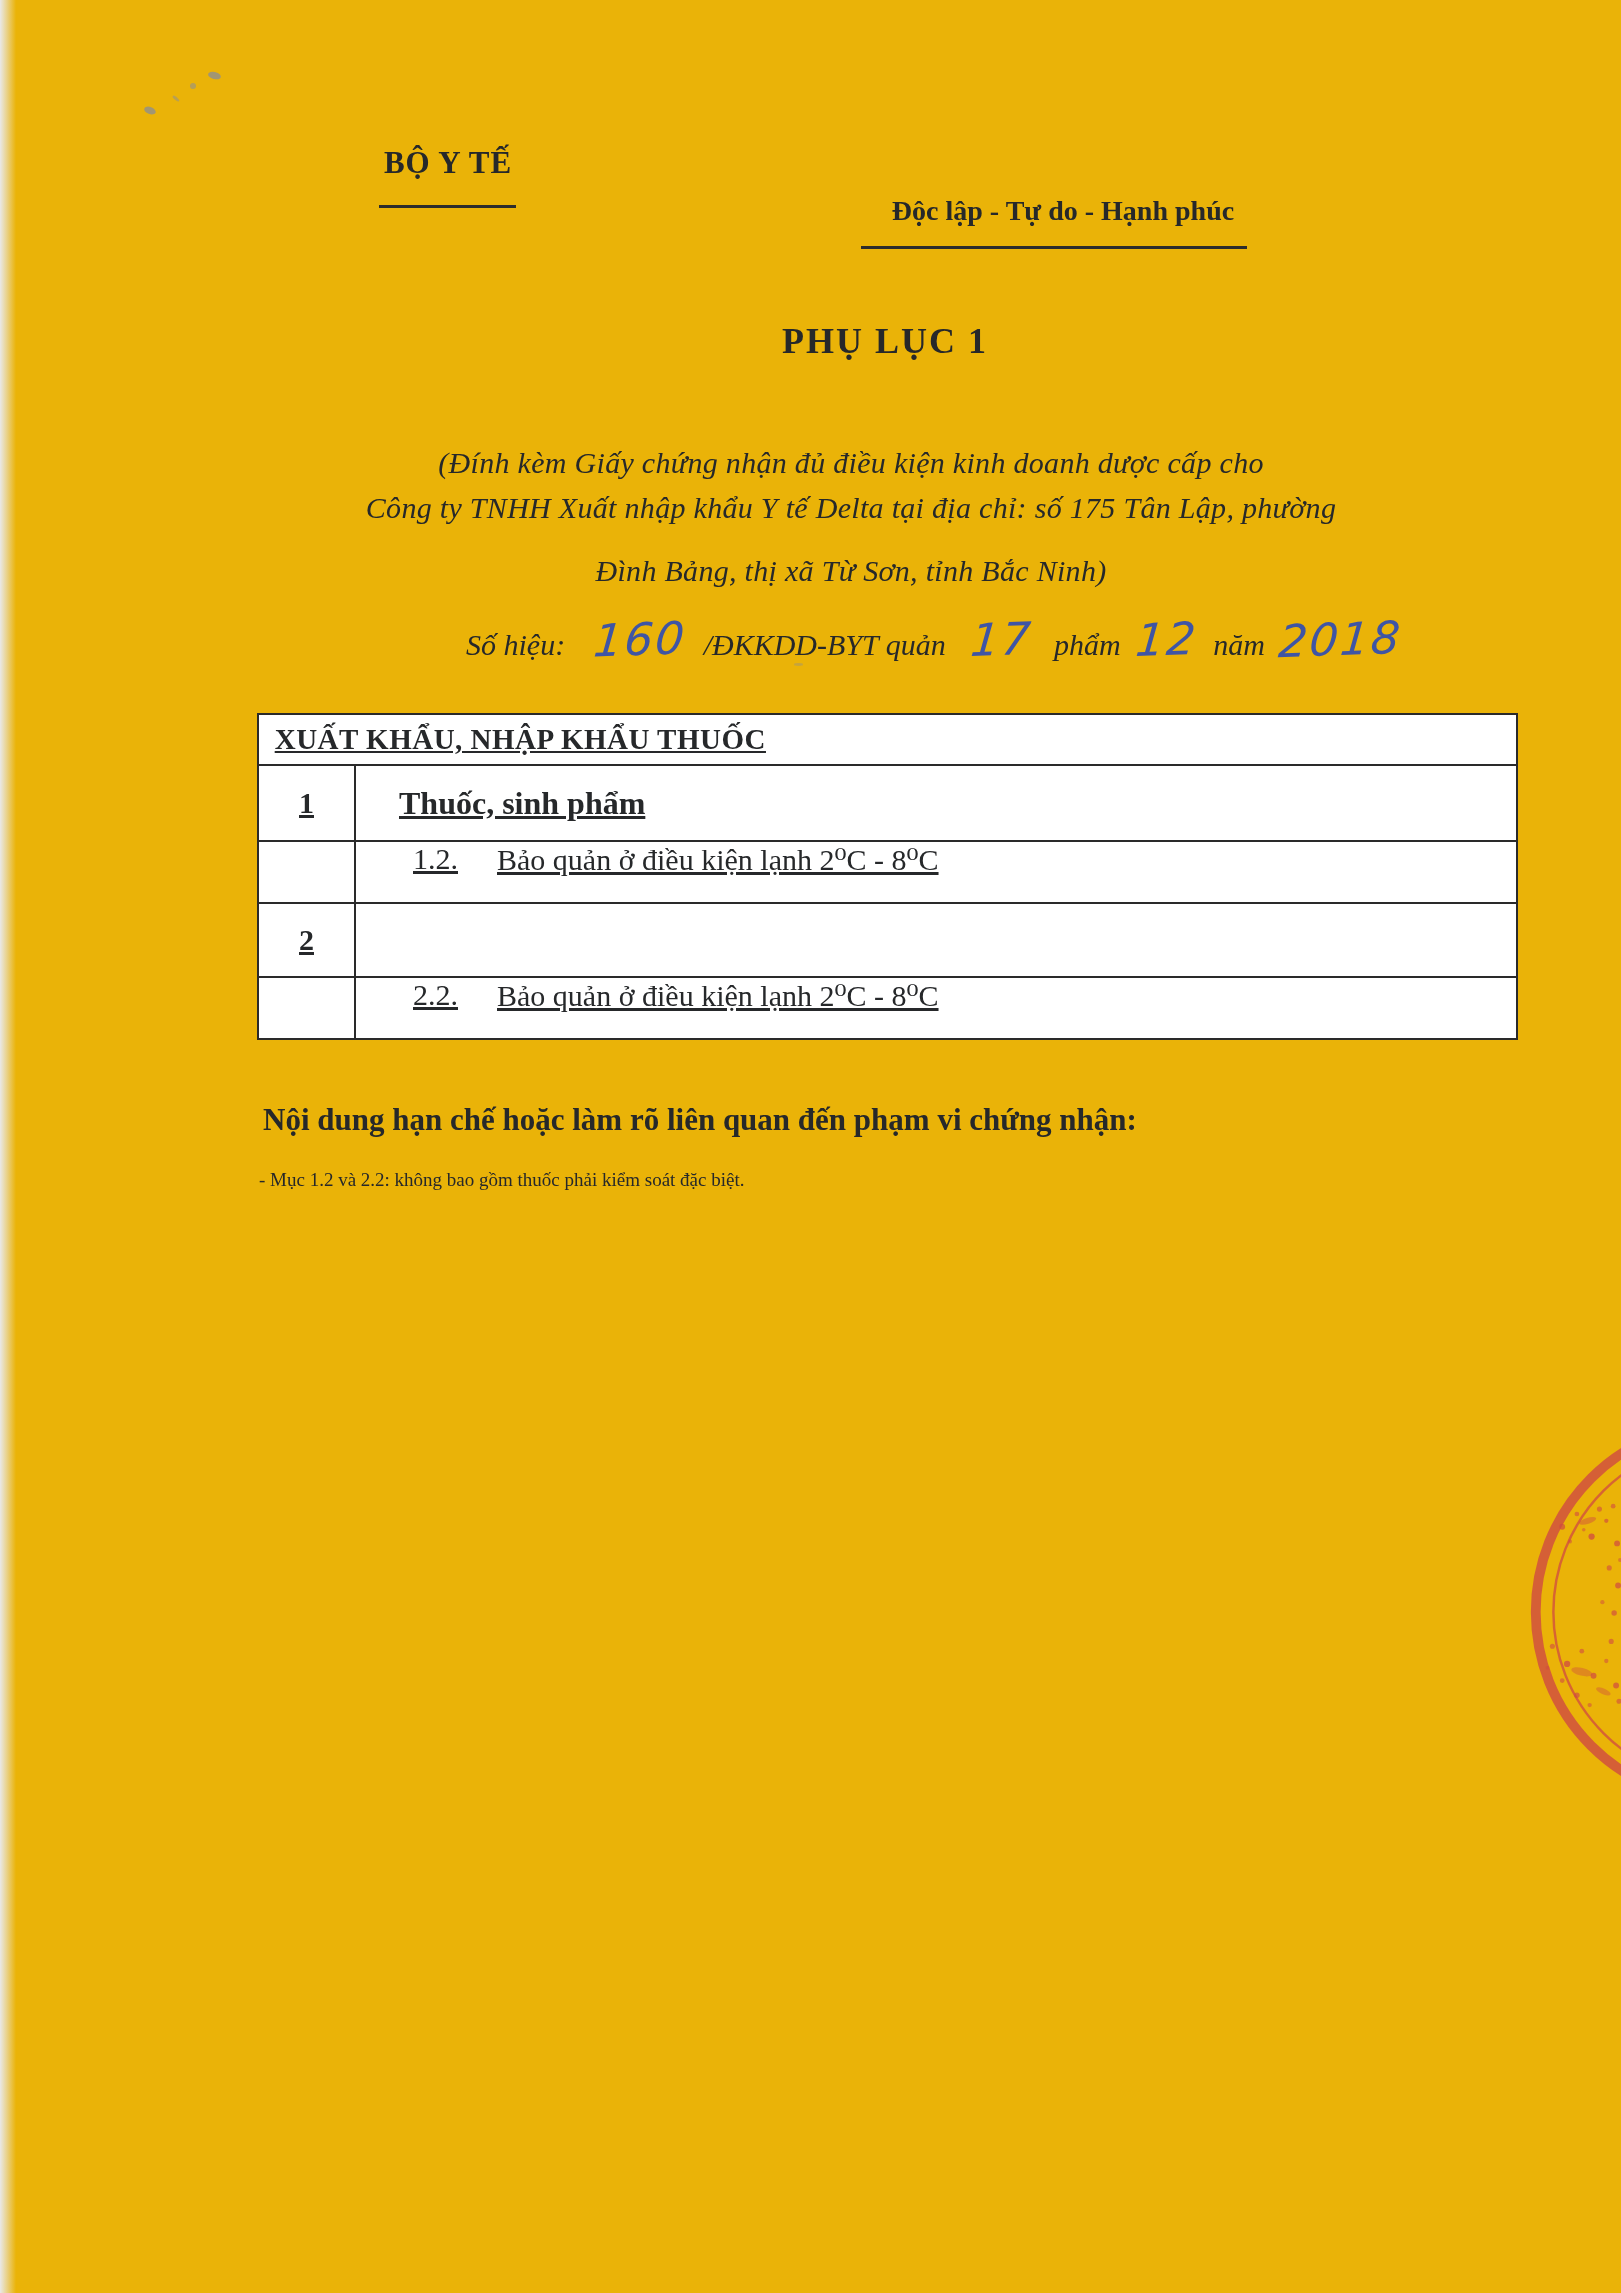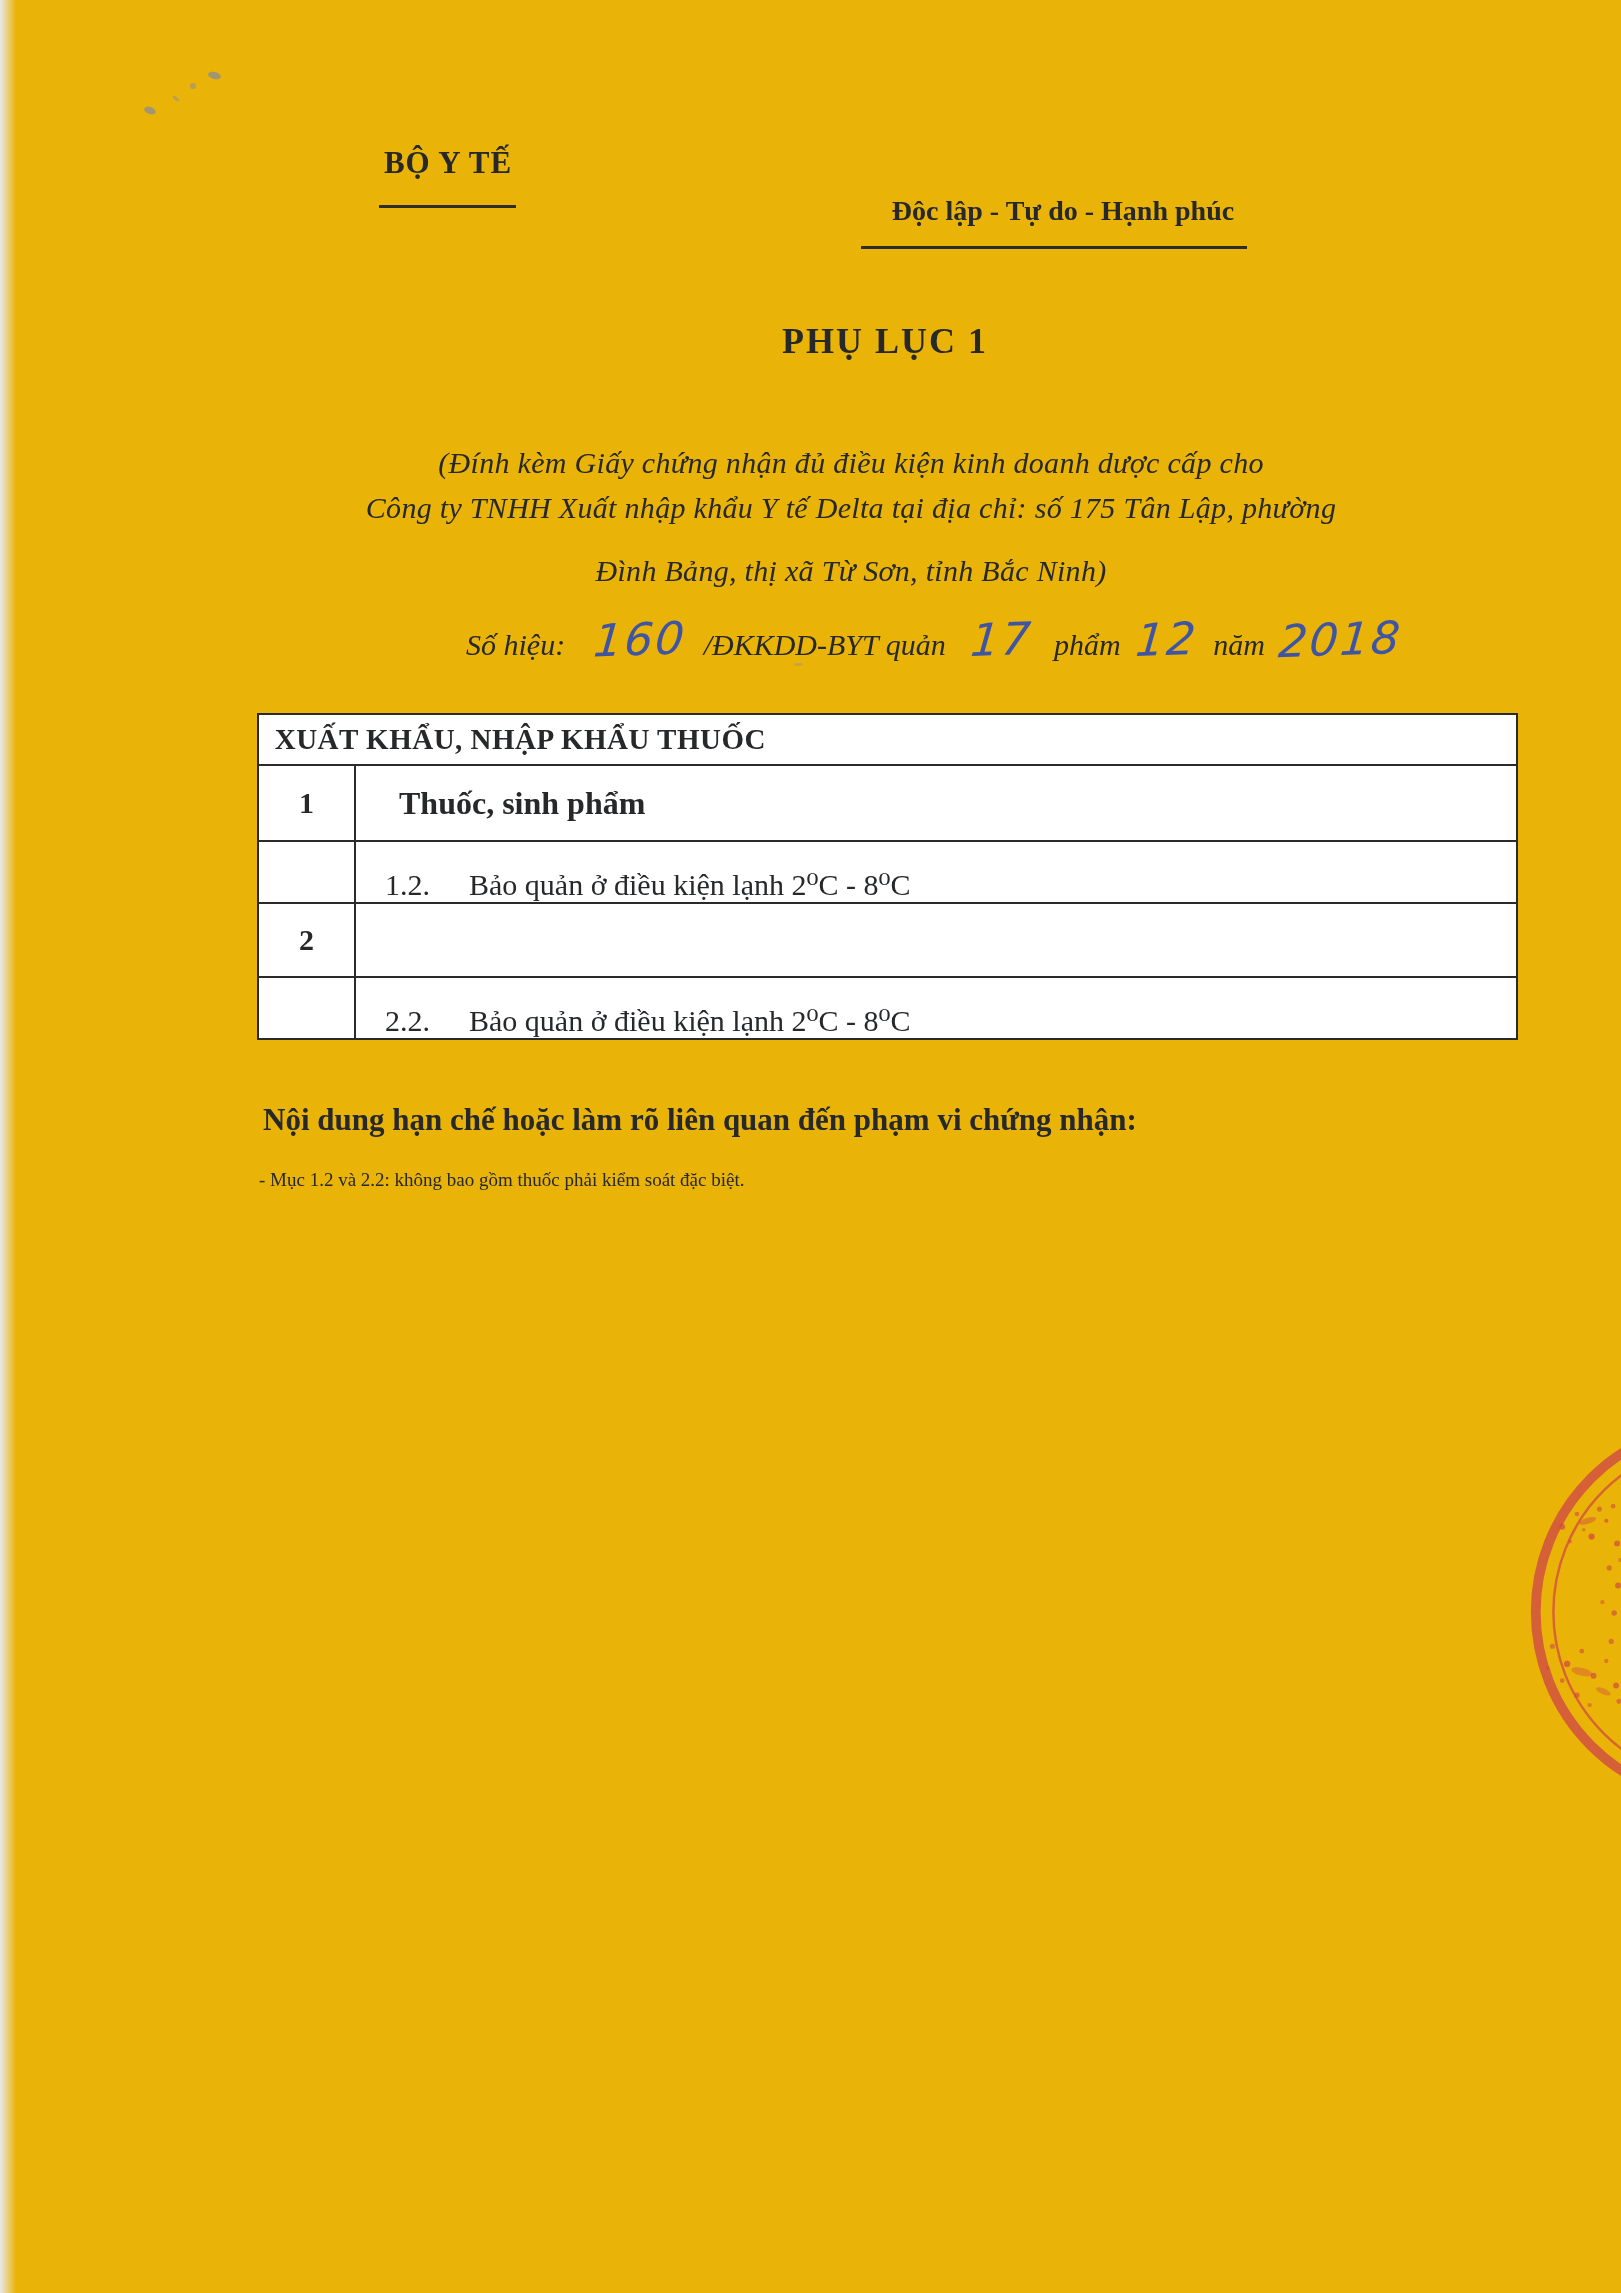--- a/index.html
+++ b/index.html
@@ -35,36 +35,36 @@
     font-family:"DejaVu Sans",sans-serif;
     font-style:italic;
     color:var(--blue-ink);
     font-size:45px;line-height:0.9;
     letter-spacing:2px;
     transform:skewX(-7deg) rotate(-2deg);
   }
   
   .lic-table{
     position:absolute;left:257px;top:713px;width:1261px;
-    border:2.9px solid #2a2a2a;box-sizing:border-box;background:#fff;
+    border:2.9px solid #2a2a2a;box-sizing:border-box;background:#fff;text-decoration:underline;
   }
   .t-header{
     height:51px;display:flex;align-items:center;
     border-bottom:2.9px solid #2a2a2a;
     font-weight:bold;font-size:29px;letter-spacing:0.5px;
     padding-left:15.7px;box-sizing:border-box;
   }
   .t-row{display:grid;grid-template-columns:97px 1fr;border-bottom:2px solid #2a2a2a;box-sizing:border-box;}
   .t-row:last-child{border-bottom:none;}
   .cell-no{
     border-right:2px solid #2a2a2a;display:flex;align-items:center;justify-content:center;
     font-weight:bold;font-size:30px;box-sizing:border-box;
   }
   .cell-title{display:flex;align-items:center;padding-left:43px;font-weight:bold;font-size:32px;box-sizing:border-box;}
-  .cell-sub{display:flex;align-items:flex-end;padding-left:29px;font-size:30px;box-sizing:border-box;border-radius:23px;}
+  .cell-sub{display:flex;align-items:flex-start;padding-left:57px;font-size:30px;box-sizing:border-box;border-radius:23px;}
   .cell-sub .sub-no{margin-right:39px;}
   .h78{height:76px;} .h63{height:62px;} .h76{height:74px;} .h61{height:60px;}
   
   .notes-heading{font-size:31px;font-weight:bold;}
   .notes-item{font-size:19px;}
   
   .stamp-svg{position:absolute;left:1523px;top:1411px;color:var(--stamp-red);}
   
   .speck{position:absolute;background:var(--speck-gray);border-radius:50%;opacity:0.8;}
 </style>

